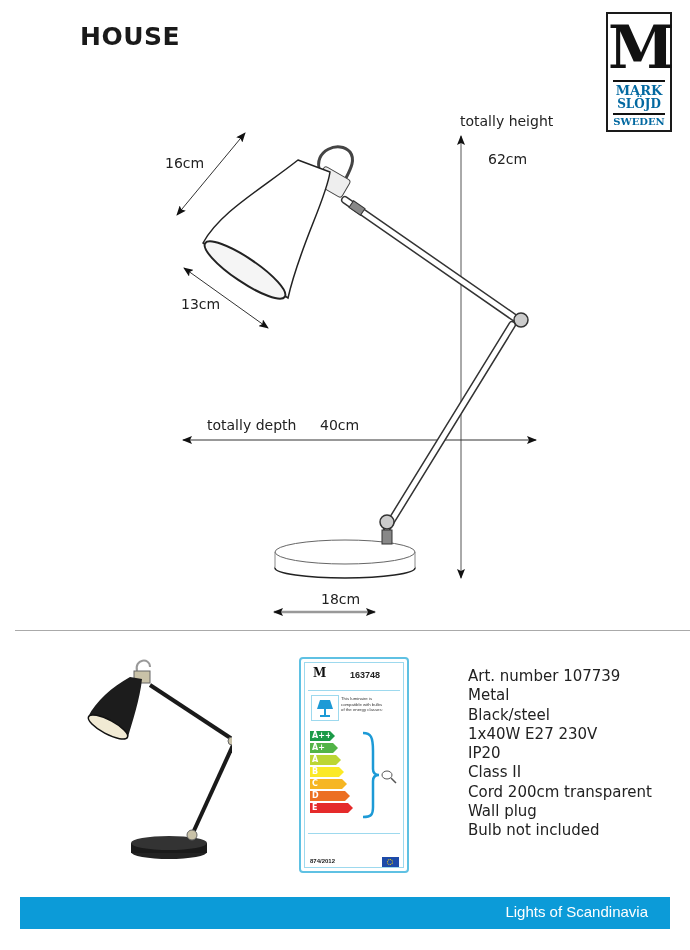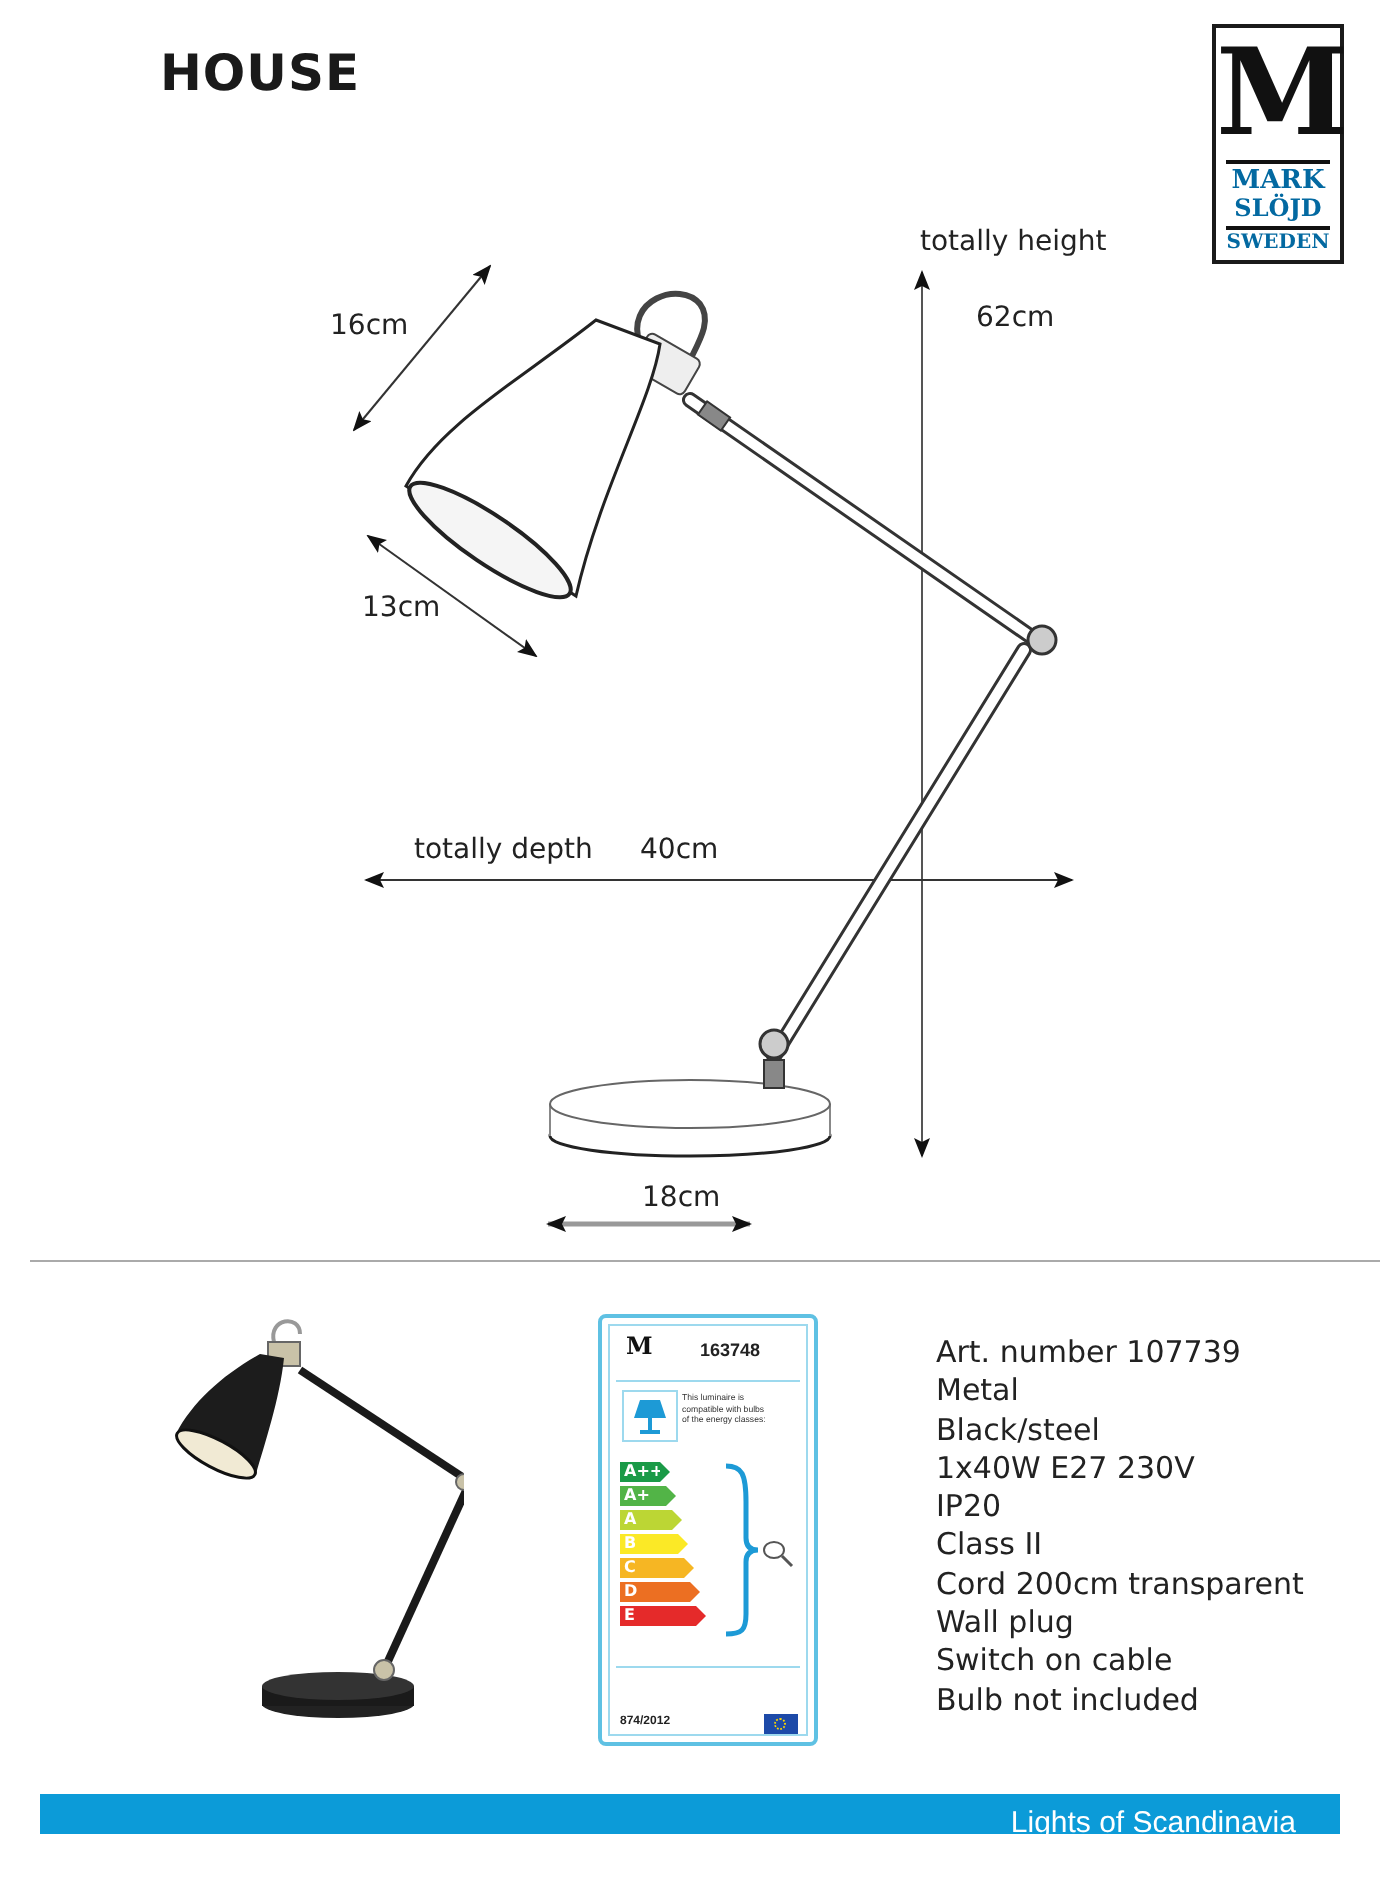--- a/index.html
+++ b/index.html
@@ -7,21 +7,21 @@
   .abs { position: absolute; }
   .title { left: 80px; top: 22px; font-size: 25px; font-weight: bold; letter-spacing: 0.5px; color: #1a1a1a; }
   .logo { left: 606px; top: 12px; width: 66px; height: 120px; border: 2px solid #1a1a1a; box-sizing: border-box; background: #fff; }
   .logo-m { position: absolute; left: 0; right: 0; top: 2px; text-align: center; font-family: "DejaVu Serif", serif; font-weight: bold; font-size: 60px; line-height: 62px; color: #111; }
   .logo-line { position: absolute; left: 5px; right: 5px; height: 2px; background: #111; }
   .logo-txt { position: absolute; left: 0; right: 0; text-align: center; font-family: "DejaVu Serif", serif; font-weight: bold; color: #0369a1; line-height: 1; }
   .dim { font-size: 14px; color: #222; }
   .divider { left: 15px; top: 630px; width: 675px; height: 1px; background: #aaa; }
   .spec-list { left: 468px; top: 667px; font-size: 15px; line-height: 19.3px; color: #222; }
   .spec-list div { white-space: nowrap; }
-  .footer { left: 20px; top: 897px; width: 650px; height: 20px; background: #0c9bd8; }
+  .footer { left: 20px; top: 897px; width: 650px; height: 32px; background: #0c9bd8; }
   .footer-text { position: absolute; right: 22px; top: 6px; color: #fff; font-size: 15px; font-family: "Liberation Sans", sans-serif; }
   .label { left: 299px; top: 657px; width: 110px; height: 216px; border: 2px solid #5fc1e3; border-radius: 4px; box-sizing: border-box; background: #fff; }
   .label-inner { position: absolute; left: 3px; top: 3px; right: 3px; bottom: 3px; border: 1px solid #9dd9ee; }
   .energy-bar { position: absolute; left: 5px; height: 10px; color: #fff; font-size: 8px; font-weight: bold; line-height: 10px; padding-left: 2px; box-sizing: border-box; }
   .energy-bar::after { content: ""; position: absolute; right: -5px; top: 0; border-top: 5px solid transparent; border-bottom: 5px solid transparent; border-left: 5px solid; border-left-color: inherit; }
 </style>
 </head>
 <body>
 
 <div class="abs title">HOUSE</div>
@@ -140,19 +140,18 @@
 
 <div class="abs spec-list">
   <div>Art. number 107739</div>
   <div>Metal</div>
   <div>Black/steel</div>
   <div>1x40W E27 230V</div>
   <div>IP20</div>
   <div>Class II</div>
   <div>Cord 200cm transparent</div>
   <div>Wall plug</div>
-  <div>Switch on cable</div>
   <div>Bulb not included</div>
 </div>
 
 <div class="abs footer">
   <div class="footer-text">Lights of Scandinavia</div>
 </div>
 
 </body></html>

